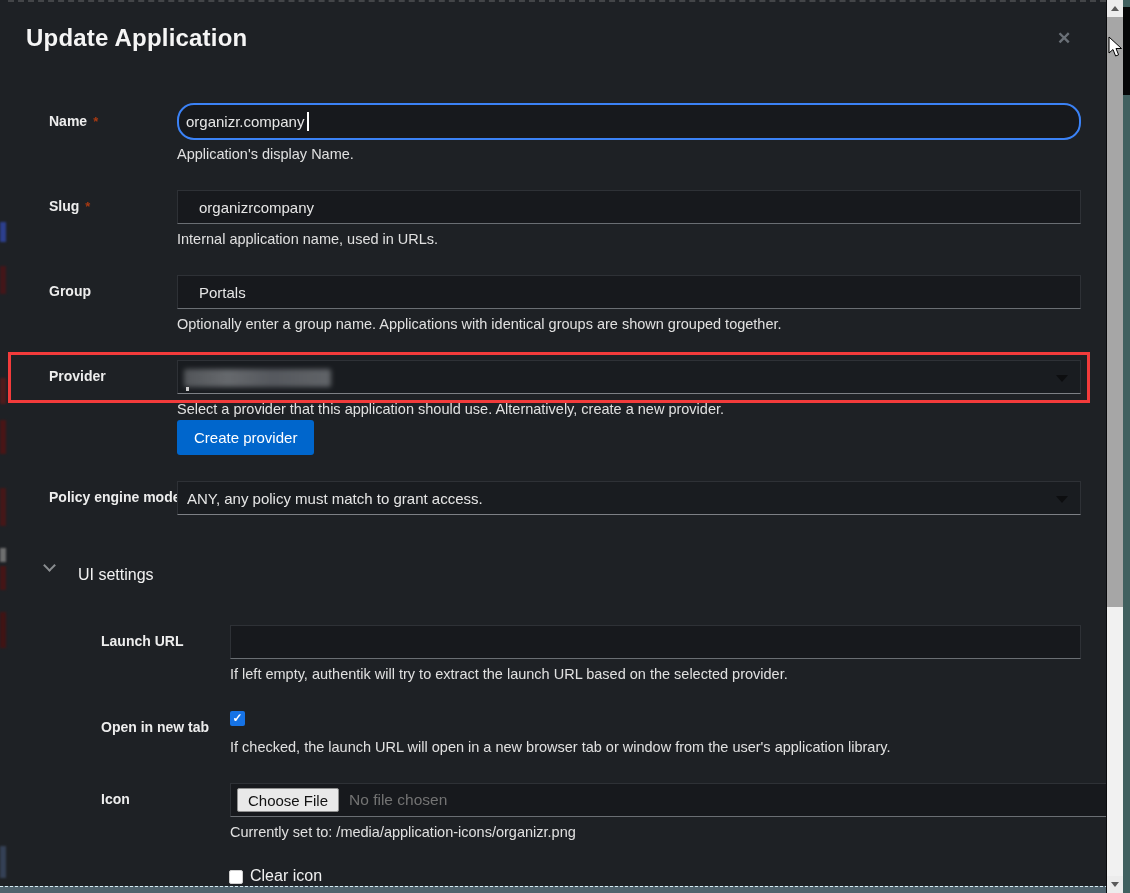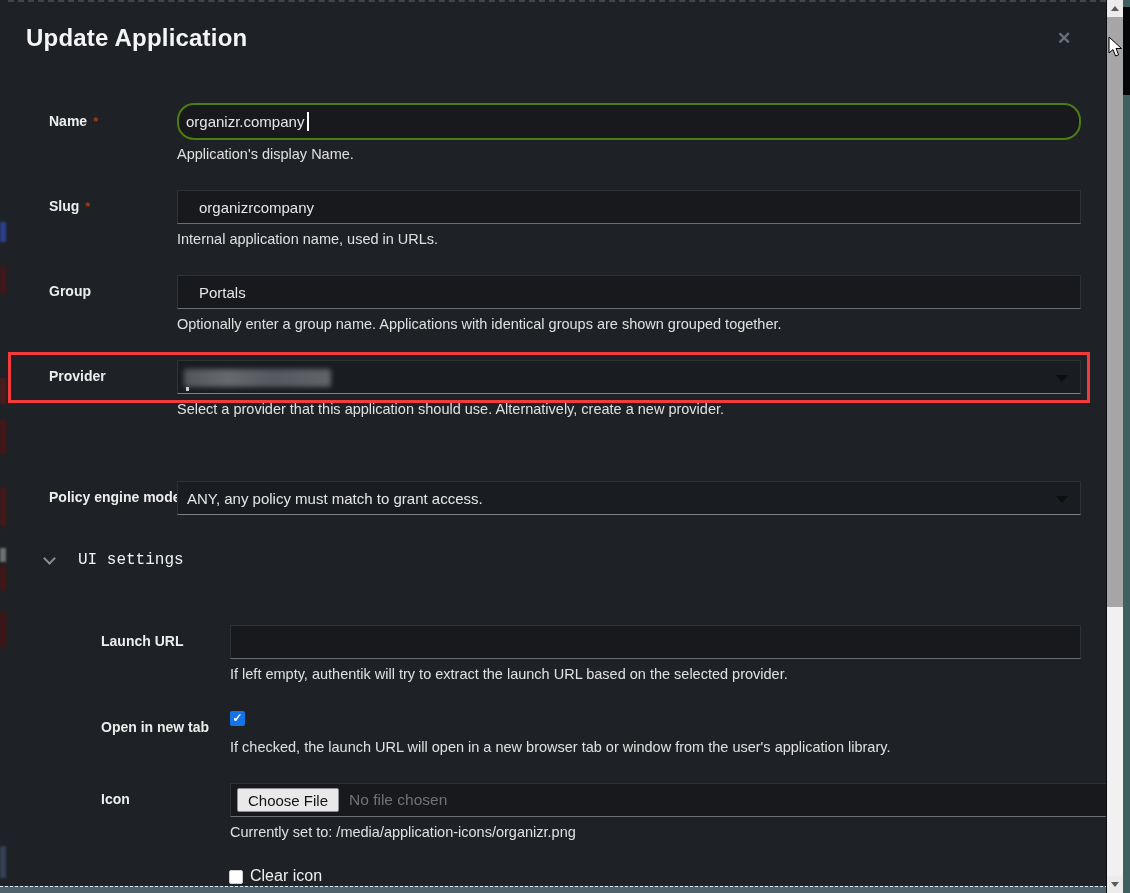--- a/index.html
+++ b/index.html
@@ -29,21 +29,21 @@
   .lbl{position:absolute;left:26px;color:#ededed;font-size:14px;font-weight:700;padding-left:23px;}
   .lbl.inner{left:78px;}
   .req{color:#a93a12;margin-left:6px;font-size:13px;font-weight:700;}
   .help{position:absolute;left:177px;color:#e0e0e0;font-size:14.5px;}
   .help.inner{left:230px;}
 
   .tinput{position:absolute;left:177px;width:904px;height:34px;
     background:var(--input-bg);border:1px solid #2e3136;border-bottom:1px solid #6a6e73;
     color:#e6e6e6;font-size:15px;font-family:"Liberation Sans",sans-serif;
     padding:0 21px;outline:none;}
-  .tinput.focused{border:2px solid #4d7c0f;border-radius:17px;padding:0 7px;}
+  .tinput.focused{border:2px solid #3b82f6;border-radius:17px;padding:0 7px;}
   .text-caret{position:absolute;width:1.5px;height:19px;background:#fff;}
 
   .selectbox{position:absolute;left:177px;width:904px;height:34px;
     background:#191c20;border:1px solid #2e3136;border-bottom:1px solid #7d8085;
     color:#e6e6e6;font-size:15px;display:flex;align-items:center;
     padding:0 30px 0 9px;cursor:pointer;}
   .caret-down{position:absolute;right:12px;top:14px;width:0;height:0;
     border-left:6px solid transparent;border-right:6px solid transparent;
     border-top:7px solid #0d0e10;}
   .blur-blob{position:absolute;left:6px;top:8px;width:147px;height:18px;
@@ -55,21 +55,21 @@
     border:3px solid var(--highlight-red);}
 
   .btn-primary{position:absolute;left:177px;top:420px;height:35px;padding:0 17px;
     background:var(--primary-blue);color:#fff;font-size:15px;border:none;
     border-radius:3px;cursor:pointer;font-family:"Liberation Sans",sans-serif;}
 
   .section-toggle{position:absolute;left:45px;top:551px;display:flex;
     align-items:center;cursor:pointer;background:none;border:none;}
   .chev{width:9px;height:9px;border-right:2px solid #8a8d90;border-bottom:2px solid #8a8d90;
     transform:rotate(45deg);margin-top:-4px;}
-  .section-label{color:#f2f2f2;font-size:16px;margin-left:24px;font-family:Liberation Mono, monospace;}
+  .section-label{color:#f2f2f2;font-size:16px;margin-left:24px;font-family:Liberation Sans, sans-serif;margin-top:15px;}
 
   .checkbox{position:absolute;width:15px;height:15px;border-radius:2px;cursor:pointer;}
   .checkbox.checked{background:var(--checkbox-blue);color:#fff;font-size:12px;
     font-weight:700;text-align:center;line-height:15px;}
   .checkbox.unchecked{background:#ffffff;border:1px solid #cfcfcf;}
 
   .filebox{position:absolute;left:230px;width:904px;height:34px;
     background:var(--input-bg);border:1px solid #2e3136;border-bottom:1px solid #6a6e73;
     display:flex;align-items:center;padding-left:6px;}
   .filebtn{height:24px;padding:0 10px;background:#e9e9e9;color:#121212;
@@ -137,20 +137,21 @@
   <div class="red-box"></div>
   <label class="lbl" style="top:368px">
     <span>Provider</span>
   </label>
   <div class="selectbox" style="top:360px">
     <span class="blur-blob"></span>
     <span class="blob-dot"></span>
     <span class="caret-down"></span>
   </div>
   <div class="help" style="top:401px">Select a provider that this application should use. Alternatively, create a new provider.</div>
+  <button class="btn-primary">Create provider</button>
 
   <label class="lbl" style="top:489px">
     <span>Policy engine mode</span><span class="req">*</span>
   </label>
   <div class="selectbox" style="top:481px">
     <span>ANY, any policy must match to grant access.</span>
     <span class="caret-down"></span>
   </div>
 
   <button class="section-toggle">

